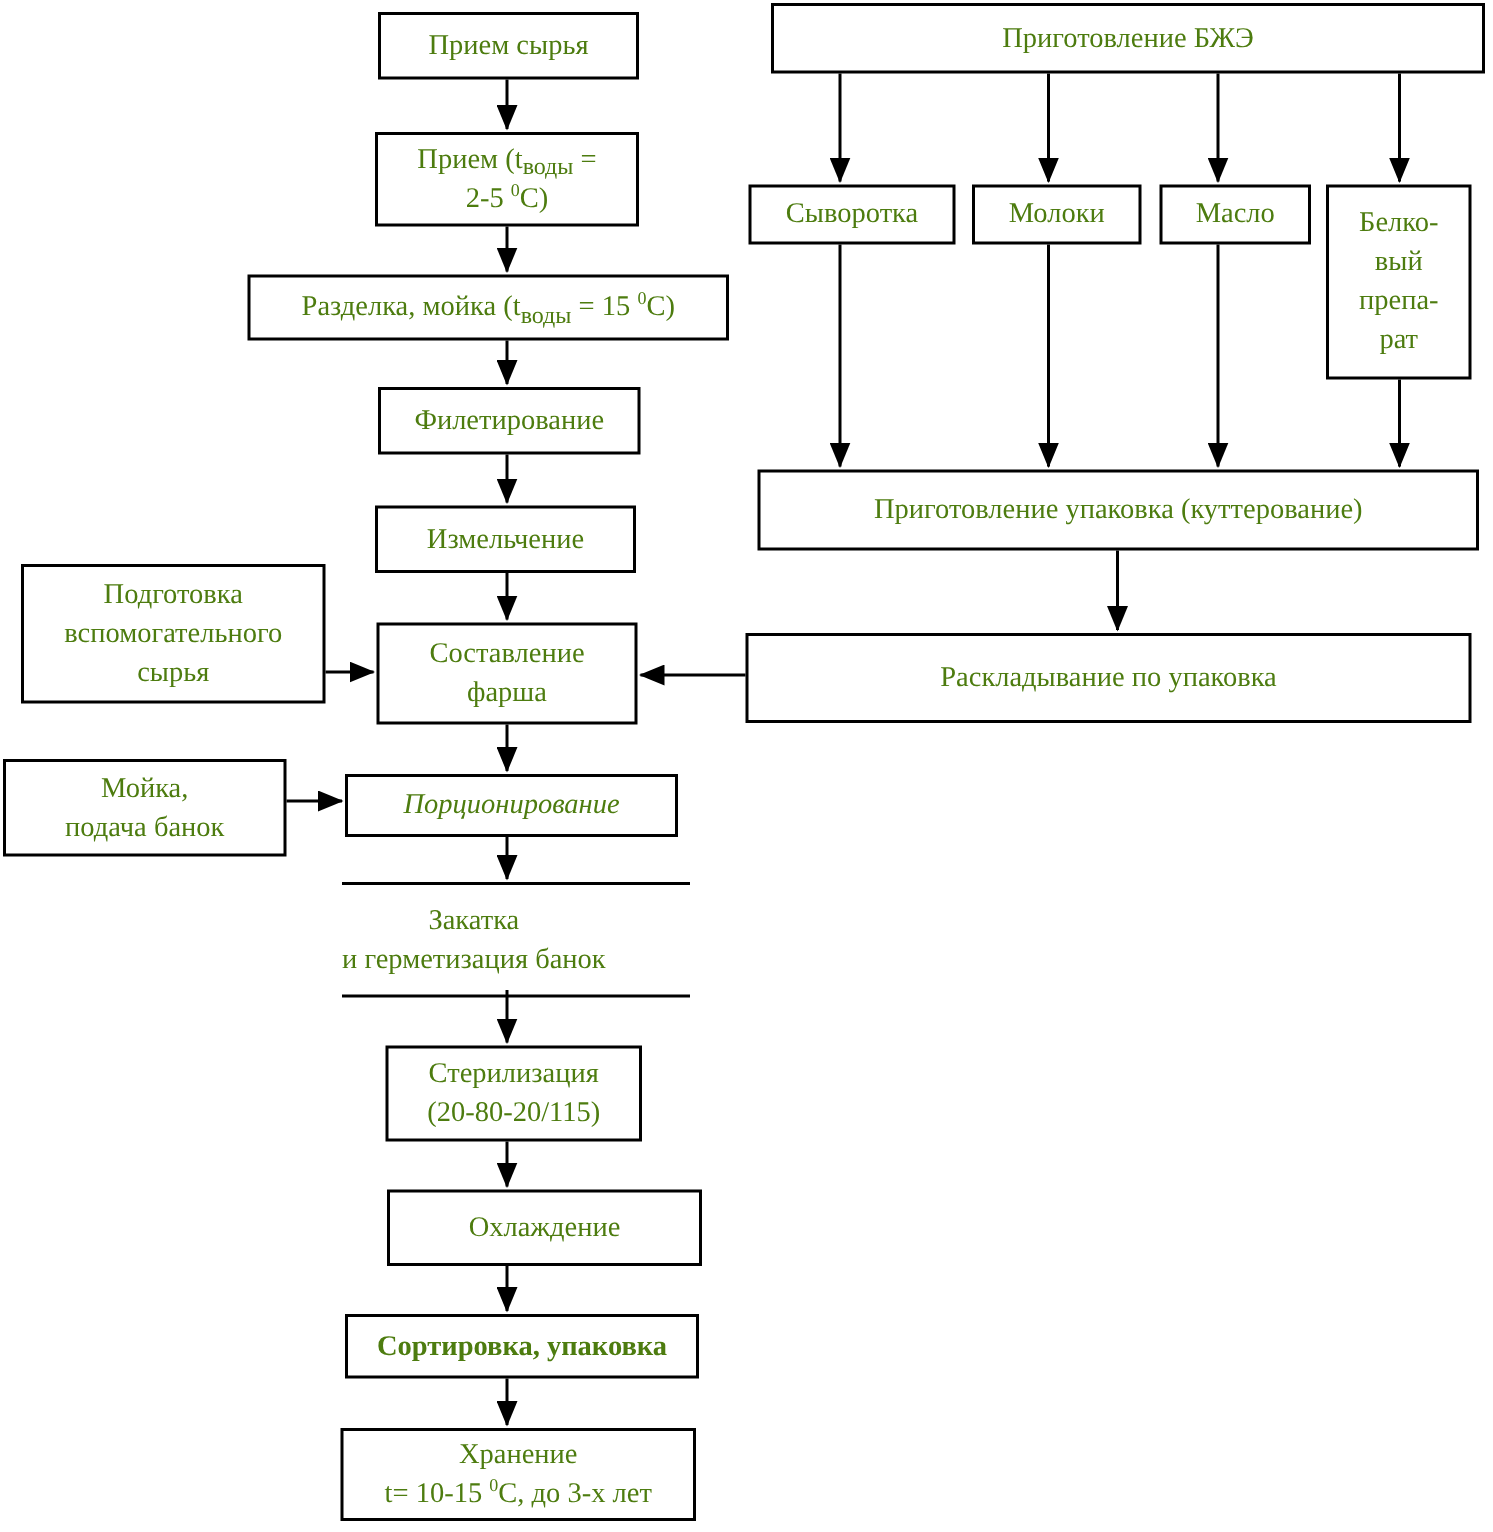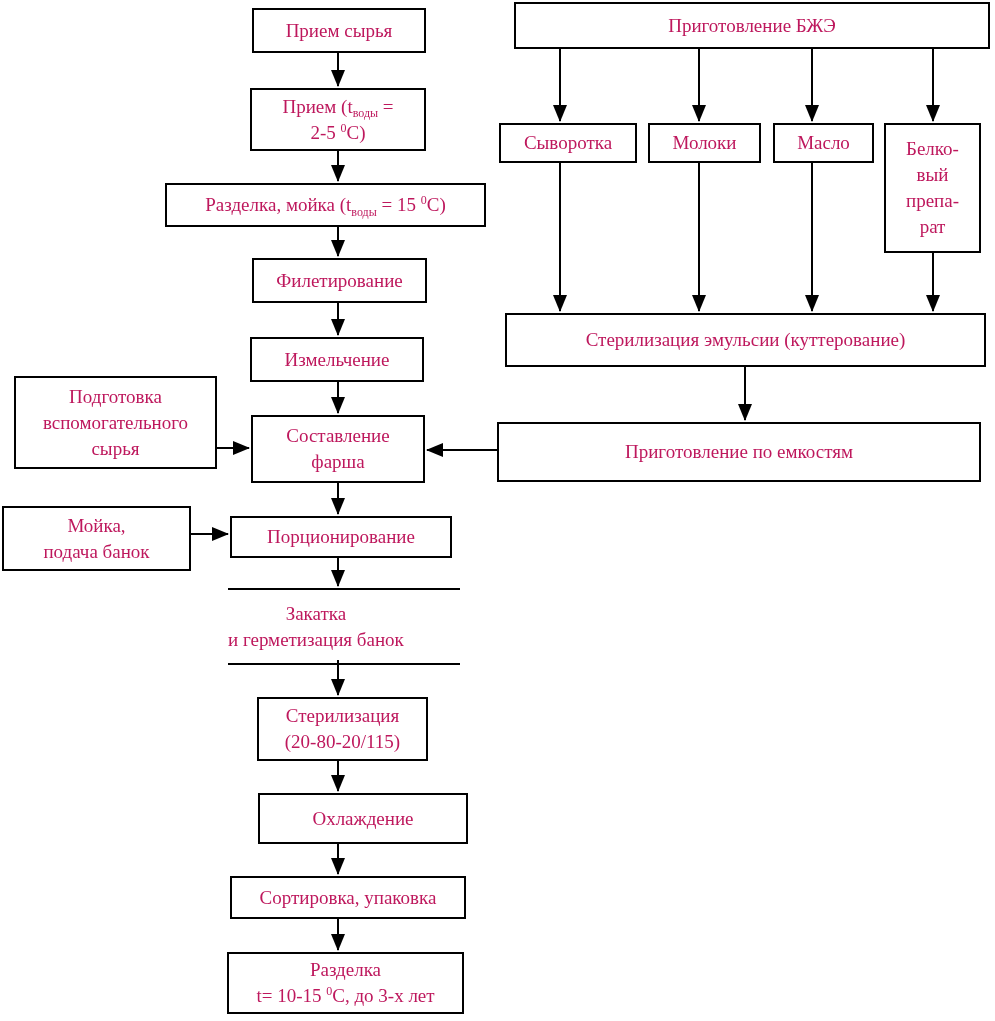--- a/index.html
+++ b/index.html
@@ -7,21 +7,21 @@
     padding: 0;
     background: #ffffff;
   }
   .canvas {
     position: relative;
     width: 995px;
     height: 1021px;
     background: #ffffff;
     font-family: "Liberation Serif", "DejaVu Serif", serif;
     font-size: 19px;
-    color: #be185d;
+    color: #4d7c0f;
     overflow: hidden;
   }
   .box {
     position: absolute;
     box-sizing: border-box;
     border: 2px solid #000000;
     background: #ffffff;
     display: flex;
     align-items: center;
     justify-content: center;
@@ -38,21 +38,21 @@
     background: #ffffff;
     display: flex;
     align-items: center;
     justify-content: flex-start;
     text-align: center;
     line-height: 26px;
     white-space: pre-line;
     z-index: 1;
   }
   .box sub {
-    font-size: 12px;
+    font-size: 16px;
     line-height: 0;
     margin-top: 30px;
   }
   .box sup {
     font-size: 12px;
     line-height: 0;
   }
   svg.arrows {
     position: absolute;
     left: 0;
@@ -99,44 +99,44 @@
     <span>Подготовка
 вспомогательного
 сырья</span>
   </div>
 
   <div class="box" style="left:2px; top:506px; width:189px; height:65px;">
     <span>Мойка,
 подача банок</span>
   </div>
 
-  <div class="box" style="left:230px; top:516px; width:222px; height:42px;">
+  <div class="box" style="left:230px; top:516px; width:222px; height:42px;font-style:italic;">
     <span>Порционирование</span>
   </div>
 
   <div class="seam" style="left:228px; top:588px; width:232px; height:77px;">
     <span>Закатка
 и герметизация банок</span>
   </div>
 
   <div class="box" style="left:257px; top:697px; width:171px; height:64px;">
     <span>Стерилизация
 (20-80-20/115)</span>
   </div>
 
   <div class="box" style="left:258px; top:793px; width:210px; height:51px;">
     <span>Охлаждение</span>
   </div>
 
-  <div class="box" style="left:230px; top:876px; width:236px; height:43px;">
+  <div class="box" style="left:230px; top:876px; width:236px; height:43px;font-weight:bold;">
     <span>Сортировка, упаковка</span>
   </div>
 
   <div class="box" style="left:227px; top:952px; width:237px; height:62px;">
-    <div><span>Разделка</span><br><span>t= 10-15 </span><sup>0</sup><span>С, до 3-х лет</span></div>
+    <div><span>Хранение</span><br><span>t= 10-15 </span><sup>0</sup><span>С, до 3-х лет</span></div>
   </div>
 
   <div class="box" style="left:514px; top:2px; width:476px; height:47px;">
     <span>Приготовление БЖЭ</span>
   </div>
 
   <div class="box" style="left:499px; top:123px; width:138px; height:40px;">
     <span>Сыворотка</span>
   </div>
 
@@ -149,25 +149,25 @@
   </div>
 
   <div class="box" style="left:884px; top:123px; width:97px; height:130px;">
     <span>Белко-
 вый
 препа-
 рат</span>
   </div>
 
   <div class="box" style="left:505px; top:313px; width:481px; height:54px;">
-    <span>Стерилизация эмульсии (куттерование)</span>
+    <span>Приготовление упаковка (куттерование)</span>
   </div>
 
   <div class="box" style="left:497px; top:422px; width:484px; height:60px;">
-    <span>Приготовление по емкостям</span>
+    <span>Раскладывание по упаковка</span>
   </div>
 
   <svg class="arrows" width="995" height="1021" viewBox="0 0 995 1021">
     <defs>
       <marker id="ah" markerUnits="userSpaceOnUse" markerWidth="18" markerHeight="14" refX="16" refY="7" orient="auto">
         <path d="M0,0 L17,7 L0,14 Z" fill="#000000"></path>
       </marker>
     </defs>
 
     <line x1="338" y1="53" x2="338" y2="86" marker-end="url(#ah)"></line>

